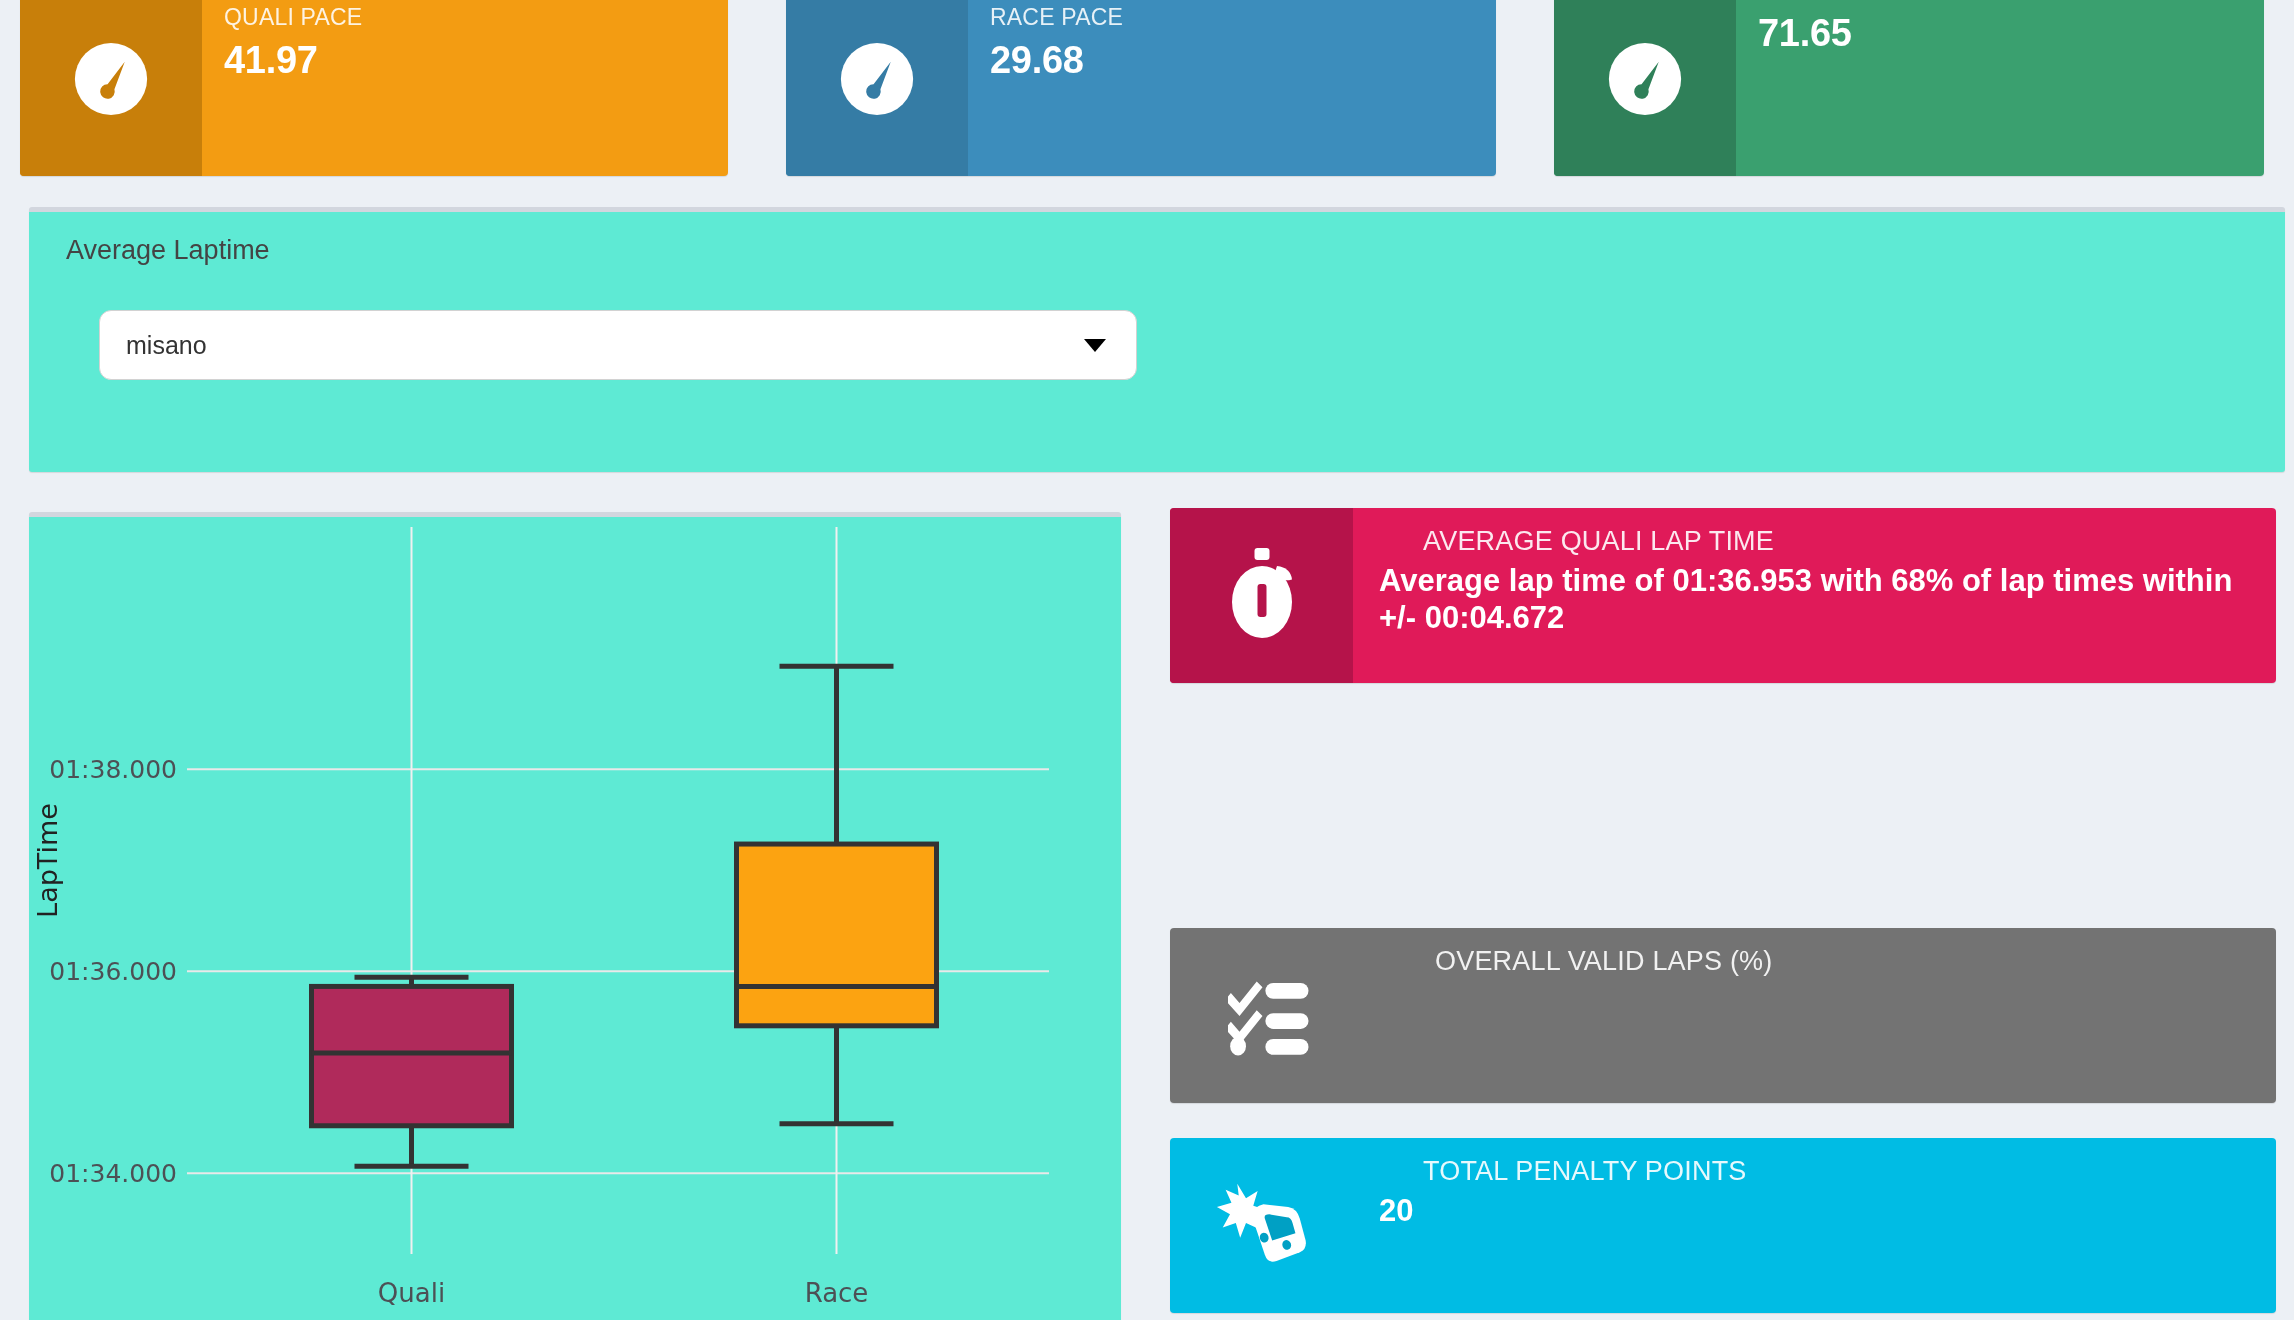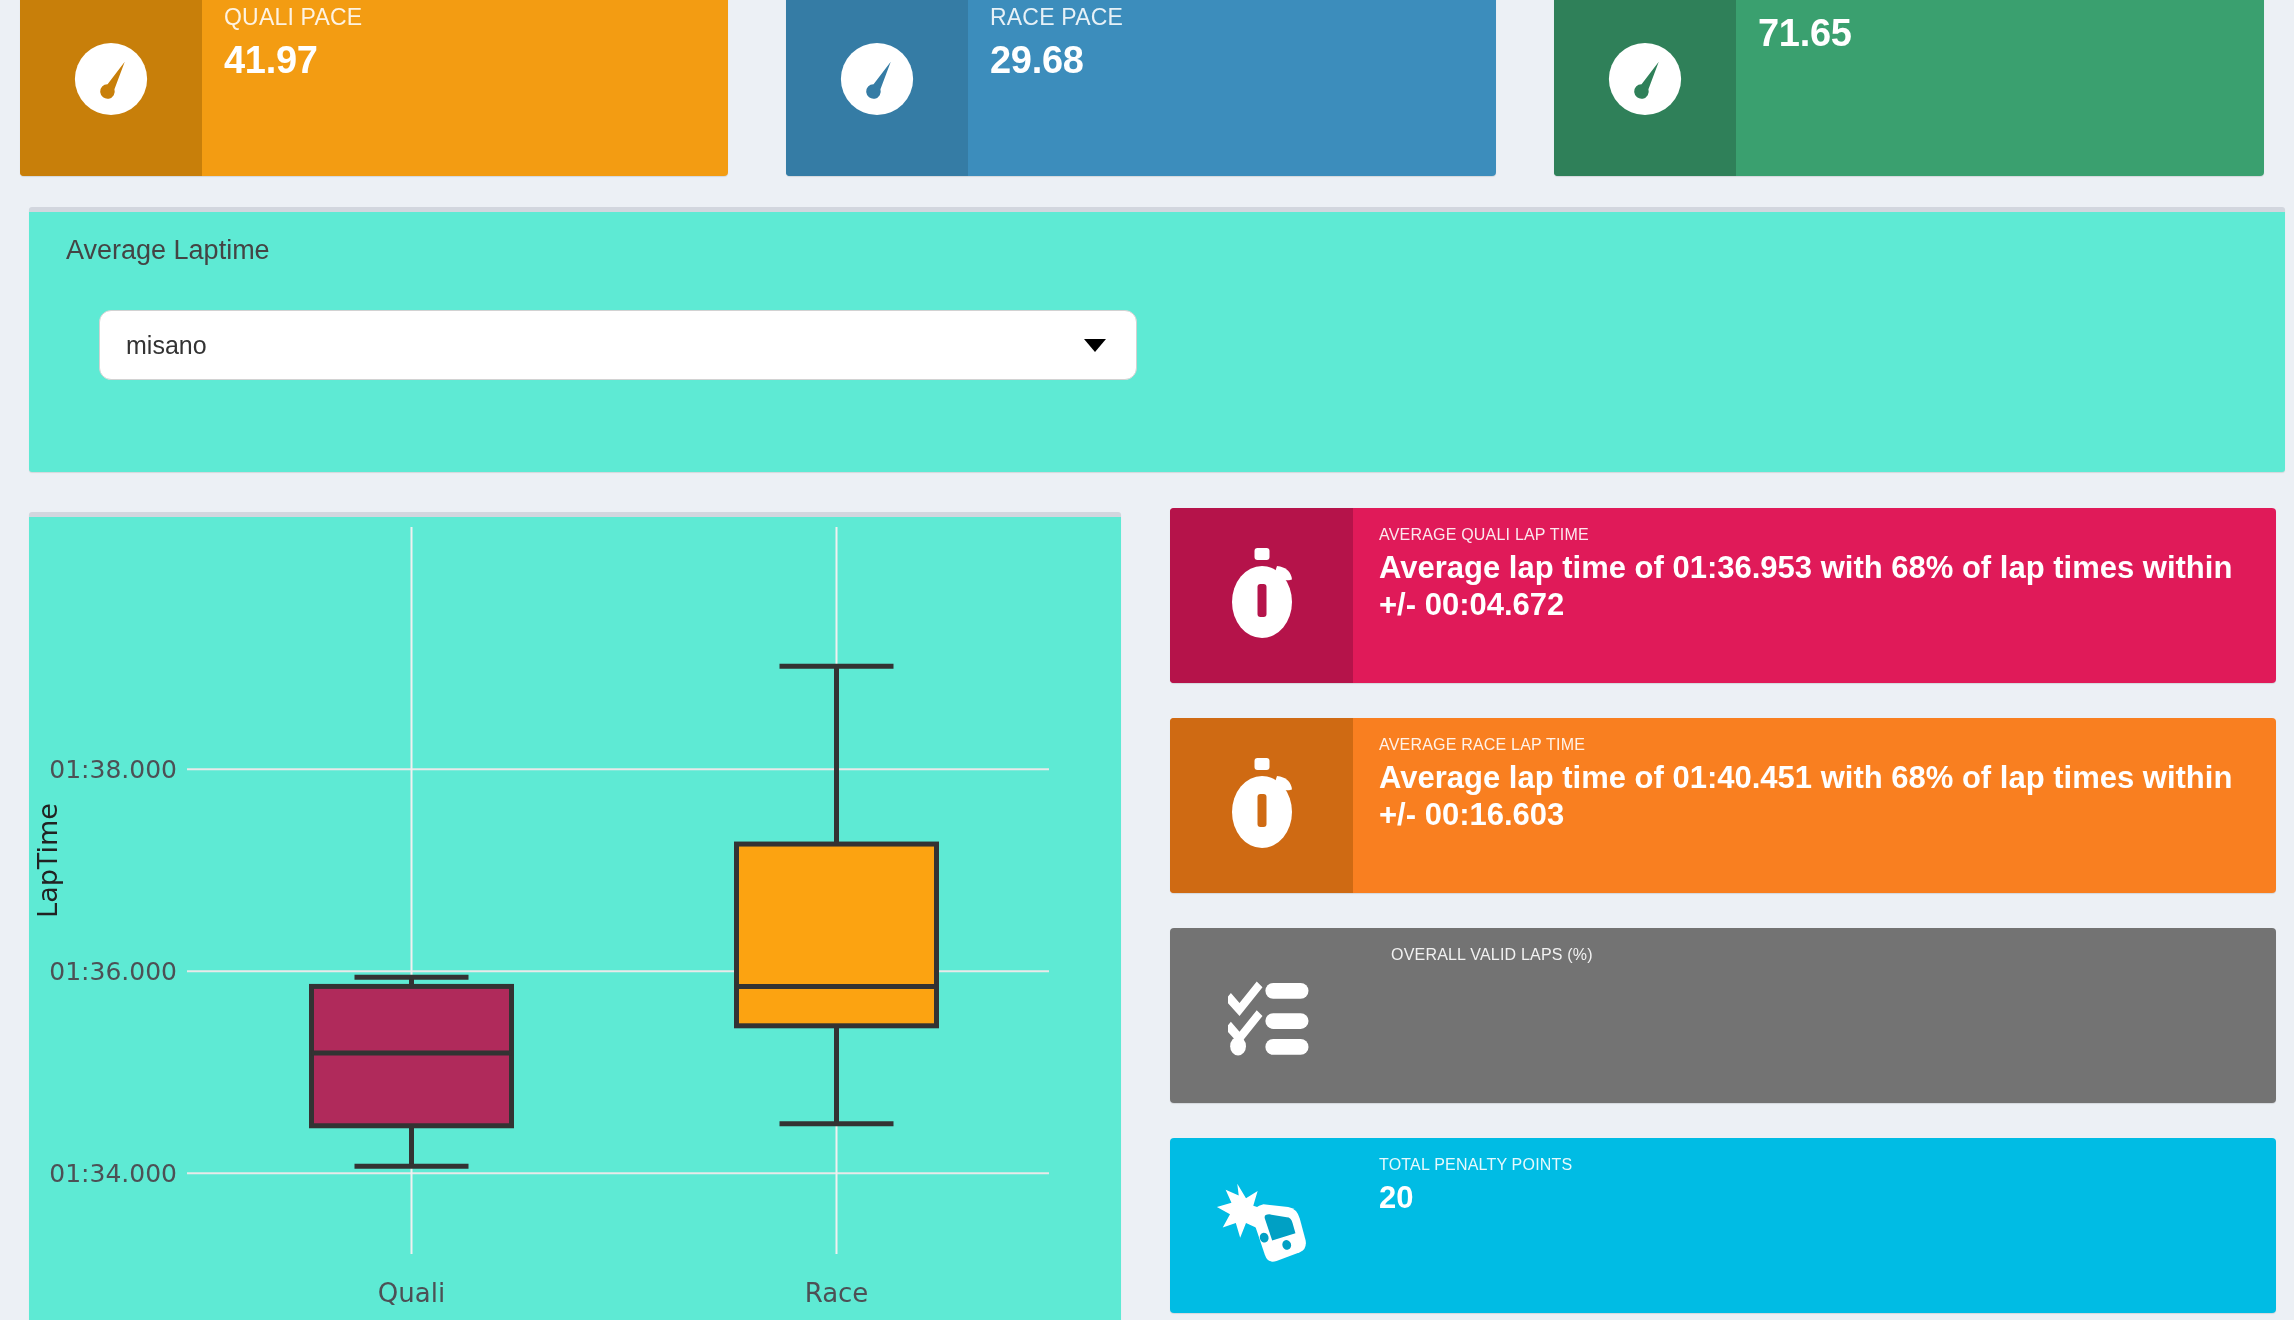--- a/index.html
+++ b/index.html
@@ -94,23 +94,23 @@
   .info-card.i0 { top: 508px; }
   .info-card.i1 { top: 718px; }
   .info-card.i2 { top: 928px; }
   .info-card.i3 { top: 1138px; }
   .info-icon {
     width: 183px; flex: 0 0 183px;
     display: flex; align-items: center; justify-content: center;
   }
   .info-body { flex: 1 1 auto; padding: 18px 26px 0 26px; }
   .info-label {
-    color: rgba(255,255,255,.9); font-size: 16px;
-    font-family: "Liberation Sans Narrow","Liberation Sans", sans-serif;
-    letter-spacing: .2px; white-space: nowrap;
+    color: rgba(255,255,255,.9); font-size: 27px;
+    font-family: "Liberation Sans Narrow","Liberation Sans", sans-serif;
+    letter-spacing: .2px; white-space: nowrap; margin-left: 44px;
   }
   .info-value {
     color: #fff; font-size: 31px; font-weight: bold;
     margin-top: 6px; line-height: 1.18;
     font-family: "Liberation Sans Narrow","Liberation Sans", sans-serif;
   }
   .svg-icon { display: block; }
 </style>
 </head>
 <body>
@@ -208,34 +208,20 @@
         <path d="M36 12 q9 1 10 9 q-7 2 -12 -3 z" fill="#fff"></path>
         <rect x="23" y="24" width="6" height="22" rx="2" id="info0inner" fill="#b5134a"></rect>
       </svg>
     </div>
     <div class="info-body">
       <div class="info-label">AVERAGE QUALI LAP TIME</div>
       <div class="info-value">Average lap time of 01:36.953 with 68% of lap times within +/- 00:04.672</div>
     </div>
   </div>
 
-  <div class="info-card i1" id="info1" style="background: rgb(249, 127, 32);">
-    <div class="info-icon" id="info1icon" style="background: rgb(207, 106, 19);">
-      <svg class="svg-icon" width="78" height="96" viewBox="0 0 52 64" aria-hidden="true">
-        <rect x="21" y="0" width="10" height="8" rx="2" fill="#fff"></rect>
-        <ellipse cx="26" cy="36" rx="20" ry="24" fill="#fff"></ellipse>
-        <path d="M36 12 q9 1 10 9 q-7 2 -12 -3 z" fill="#fff"></path>
-        <rect x="23" y="24" width="6" height="22" rx="2" id="info1inner" fill="#cf6a13"></rect>
-      </svg>
-    </div>
-    <div class="info-body">
-      <div class="info-label">AVERAGE RACE LAP TIME</div>
-      <div class="info-value">Average lap time of 01:40.451 with 68% of lap times within +/- 00:16.603</div>
-    </div>
-  </div>
 
   <div class="info-card i2" id="info2" style="background: #737373; padding-left: 12px;">
     <div class="info-icon">
       <svg class="svg-icon" width="92" height="82" viewBox="0 0 64 56" aria-hidden="true">
         <path d="M2 12 l6 7 l12 -15 l4 4 l-16 20 l-10 -11 z" fill="#fff"></path>
         <path d="M2 32 l6 7 l12 -15 l4 4 l-16 20 l-10 -11 z" fill="#fff"></path>
         <ellipse cx="7" cy="49" rx="5.5" ry="6.5" fill="#fff"></ellipse>
         <rect x="26" y="5" width="30" height="11" rx="5.5" fill="#fff"></rect>
         <rect x="26" y="26" width="30" height="11" rx="5.5" fill="#fff"></rect>
         <rect x="26" y="44" width="30" height="11" rx="5.5" fill="#fff"></rect>

